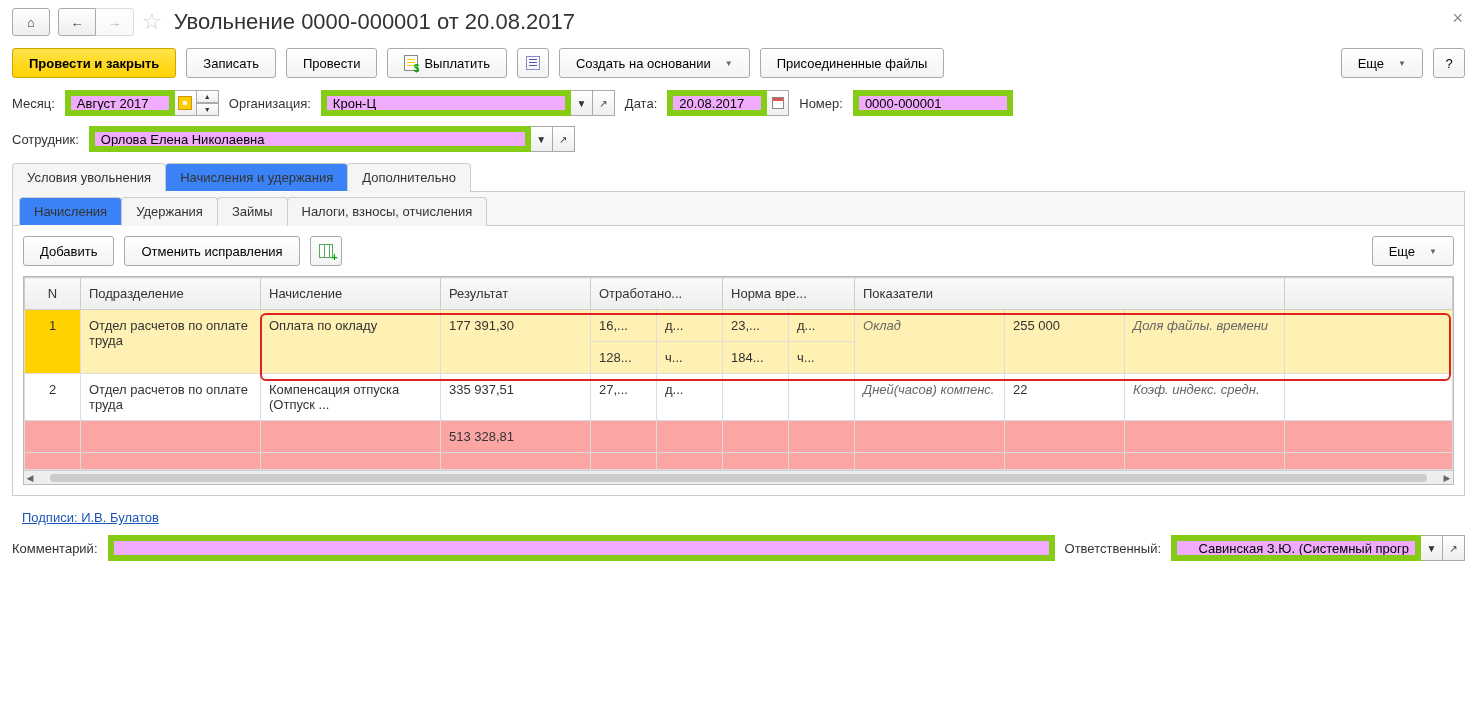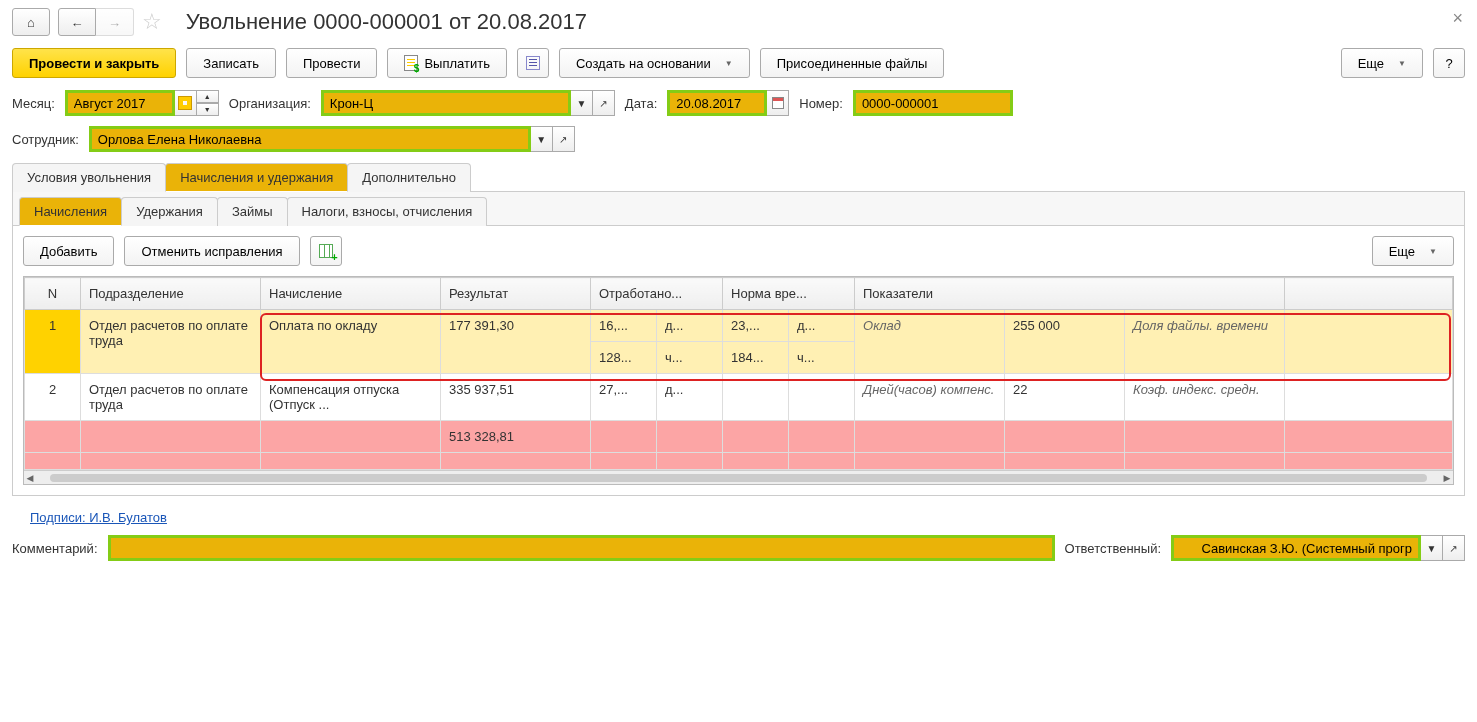--- a/index.html
+++ b/index.html
@@ -6,41 +6,41 @@
 body { font-family: Arial, sans-serif; font-size: 13px; color: #333; background: #fff; }
 
 .window { width: 1477px; height: 722px; padding: 8px 12px; position: relative; }
 
 .topbar { display: flex; align-items: center; gap: 8px; margin-bottom: 12px; }
 .nav-btn { width: 38px; height: 28px; border: 1px solid #aaa; border-radius: 3px; background: linear-gradient(#fff,#eee); display:flex; align-items:center; justify-content:center; cursor:pointer; }
 .nav-group { display:flex; }
 .nav-group .nav-btn:first-child { border-radius: 3px 0 0 3px; }
 .nav-group .nav-btn:last-child { border-radius: 0 3px 3px 0; border-left: none; }
 .star-icon { font-size: 22px; color: #ccc; cursor:pointer; }
-.page-title { font-size: 22px; font-weight: normal; color: #333; margin-left: 16px; }
+.page-title { font-size: 22px; font-weight: normal; color: #333; margin-left: 4px; }
 .close-x { position:absolute; top:8px; right:14px; font-size:18px; color:#888; cursor:pointer; }
 
 .toolbar { display:flex; gap:10px; align-items:flex-end; margin-bottom: 12px; flex-wrap:wrap; }
 .btn { height: 30px; padding: 0 16px; border:1px solid #aaa; border-radius:3px; background:linear-gradient(#fff,#f3f3f3); cursor:pointer; display:flex; align-items:center; gap:6px; font-size:13px; }
 .btn-primary { background: linear-gradient(#ffe34a,#ffd200); border-color:#cca700; font-weight:bold; }
 .btn-icon-only { width:32px; padding:0; justify-content:center; }
 .btn-dropdown::after { content:"▼"; font-size:8px; color:#666; margin-left:8px; }
 .spacer { flex:1; }
 
 .form-row { display:flex; align-items:center; gap:10px; margin-bottom: 10px; }
 .lbl { font-size:13px; color:#333; }
 .input-group { display:flex; align-items:stretch; }
-.txt-input { height:26px; border:3px solid #84cc16; padding:0 6px; background:#eab308; font-size:13px; }
+.txt-input { height:26px; border:6px solid #84cc16; padding:0 6px; background:#f0abfc; font-size:13px; }
 .input-addon { width:22px; height:26px; border:1px solid #aaa; border-left:none; background:linear-gradient(#fff,#eee); display:flex; align-items:center; justify-content:center; font-size:10px; cursor:pointer; }
 .input-addon.half { height:13px; font-size:7px; }
 .spinner { display:flex; flex-direction:column; }
 
 .tabs { display:flex; border-bottom:1px solid #ccc; margin-bottom:0; }
 .tab { padding:6px 14px; border:1px solid #ccc; border-bottom:none; background:#f5f5f5; cursor:pointer; margin-right:-1px; border-radius:4px 4px 0 0; position:relative; top:1px; }
-.tab.active { background:#eab308; font-weight:normal; z-index:2; border-bottom:1px solid #fff; }
+.tab.active { background:#3b82f6; font-weight:normal; z-index:2; border-bottom:1px solid #fff; }
 
 .subpanel { border:1px solid #ccc; padding:10px; border-top:none; }
 
 .subtoolbar { display:flex; gap:10px; margin-bottom:10px; }
 
 .grid-wrap { border:1px solid #bbb; overflow:auto; max-height:280px; position:relative; }
 .grid { width:100%; border-collapse:collapse; table-layout:fixed; }
 .grid th { background:linear-gradient(#fafafa,#eee); border:1px solid #ccc; padding:8px 8px; text-align:left; font-weight:normal; font-size:13px; }
 .grid td { border:1px solid #ddd; padding:8px 8px; font-size:13px; vertical-align:top; }
 .grid .num { text-align:left; }
@@ -52,21 +52,21 @@
 .highlight-border { position:absolute; border:2px solid #d22; border-radius:6px; pointer-events:none; }
 
 .italic { font-style:italic; color:#666; }
 
 .summary-row td { background:#fca5a5; font-weight:normal; }
 
 .hscroll { height:14px; background:#eee; border-top:1px solid #ccc; display:flex; align-items:center; }
 .hscroll-thumb { flex:1; height:8px; background:#ccc; border-radius:4px; margin:0 14px; }
 .hscroll-arrow { width:12px; text-align:center; font-size:9px; color:#666; }
 
-.link-line { margin:14px 18px 10px; }
+.link-line { margin:14px 10px 10px; }
 .signatures-link { color:#1a56b8; text-decoration:underline; cursor:pointer; }
 
 .bottom-row { display:flex; align-items:center; gap:10px; }
 
 .doc-icon { display:inline-block; width:14px; height:16px; background:#fff; border:1px solid #888; position:relative; }
 .doc-icon::before { content:""; position:absolute; top:3px; left:2px; right:2px; height:1px; background:#fc0; box-shadow:0 3px #fc0,0 6px #fc0; }
 .money-icon::after { content:"$"; color:#0a0; font-weight:bold; position:absolute; right:-2px; bottom:-4px; font-size:10px; }
 .list-icon { display:inline-block; width:14px; height:14px; border:1px solid #88c; position:relative; }
 .list-icon::before { content:""; position:absolute; top:2px; left:2px; right:2px; height:1px; background:#55a; box-shadow:0 3px #55a,0 6px #55a; }
 .colmgr-icon { display:inline-block; width:14px; height:14px; border:1px solid #5a5; position:relative; background:#fff; }

